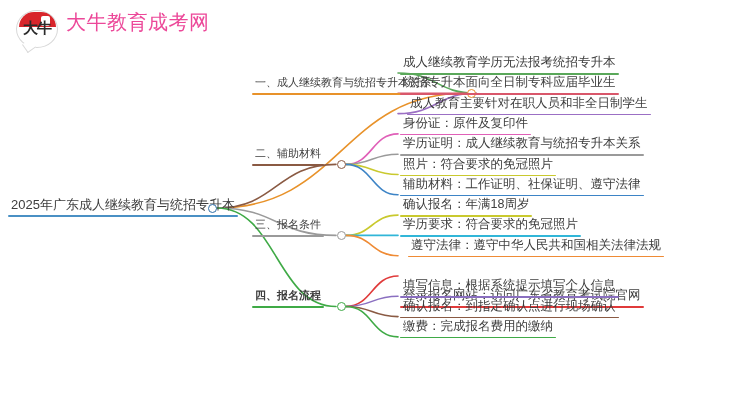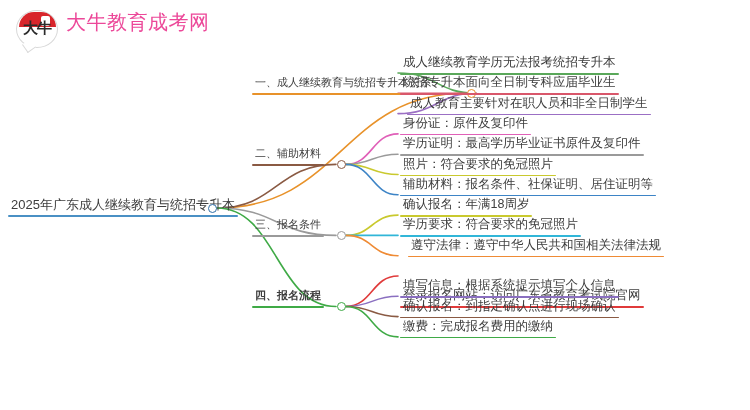--- a/index.html
+++ b/index.html
@@ -132,29 +132,29 @@
       <div class="node branch" style="left: 252px; top: 145.35px;">
         <span class="lbl">二、辅助材料</span>
         <span class="ul" style="background: rgb(138, 90, 67);"></span>
       </div>
       <div class="dot" style="left: 336.5px; top: 159.85px; border-color: rgb(138, 90, 67);"></div>
       <div class="node leaf" style="left: 400px; top: 114.9px;">
         <span class="lbl">身份证：原件及复印件</span>
         <span class="ul" style="background: rgb(224, 96, 184);"></span>
       </div>
       <div class="node leaf" style="left: 400px; top: 135.2px;">
-        <span class="lbl">学历证明：最高学历毕业证书原件及复印件</span>
+        <span class="lbl">学历证明：成人继续教育与统招专升本关系</span>
         <span class="ul" style="background: rgb(154, 154, 154);"></span>
       </div>
       <div class="node leaf" style="left: 400px; top: 155.5px;">
         <span class="lbl">照片：符合要求的免冠照片</span>
         <span class="ul" style="background: rgb(201, 201, 46);"></span>
       </div>
       <div class="node leaf" style="left: 400px; top: 175.8px;">
-        <span class="lbl">辅助材料：报名条件、社保证明、居住证明等</span>
+        <span class="lbl">辅助材料：工作证明、社保证明、遵守法律</span>
         <span class="ul" style="background: rgb(61, 132, 198);"></span>
       </div>
       <div class="node branch" style="left: 252px; top: 216.4px;">
         <span class="lbl">三、报名条件</span>
         <span class="ul" style="background: rgb(154, 154, 154);"></span>
       </div>
       <div class="dot" style="left: 336.5px; top: 230.9px; border-color: rgb(154, 154, 154);"></div>
       <div class="node leaf" style="left: 400px; top: 196.1px;">
         <span class="lbl">确认报名：年满18周岁</span>
         <span class="ul" style="background: rgb(201, 201, 46);"></span>

